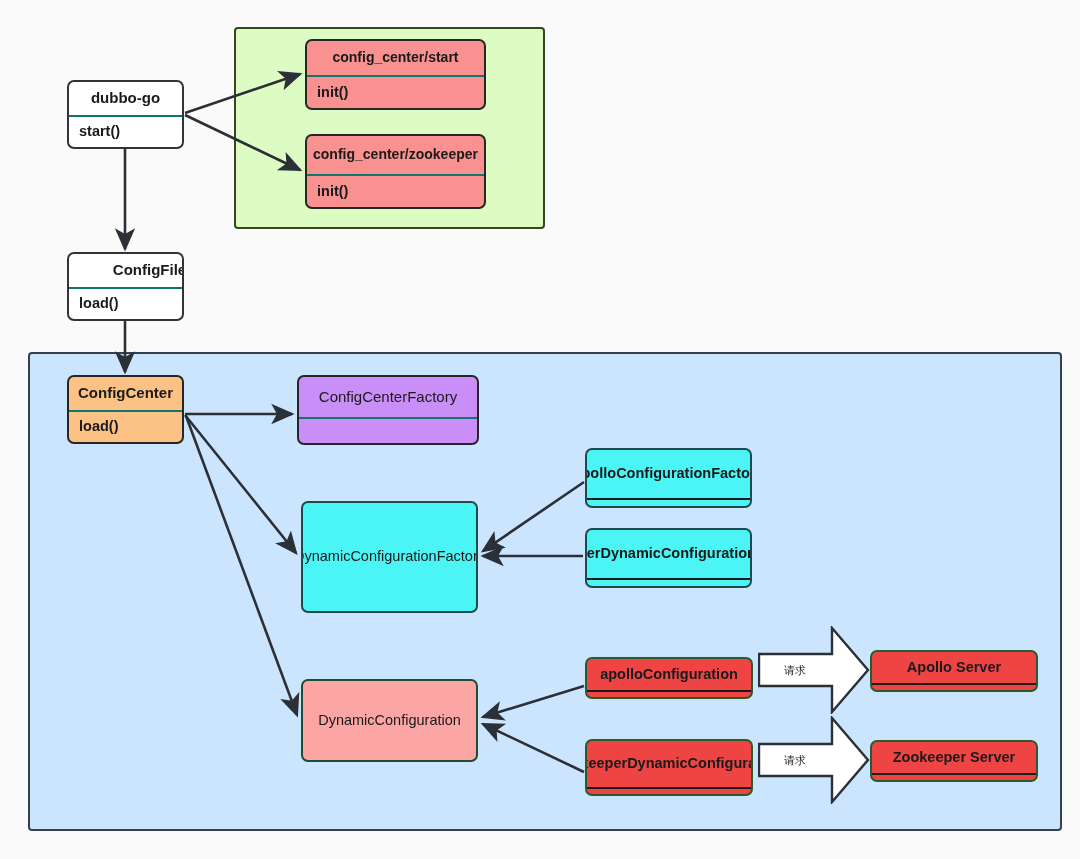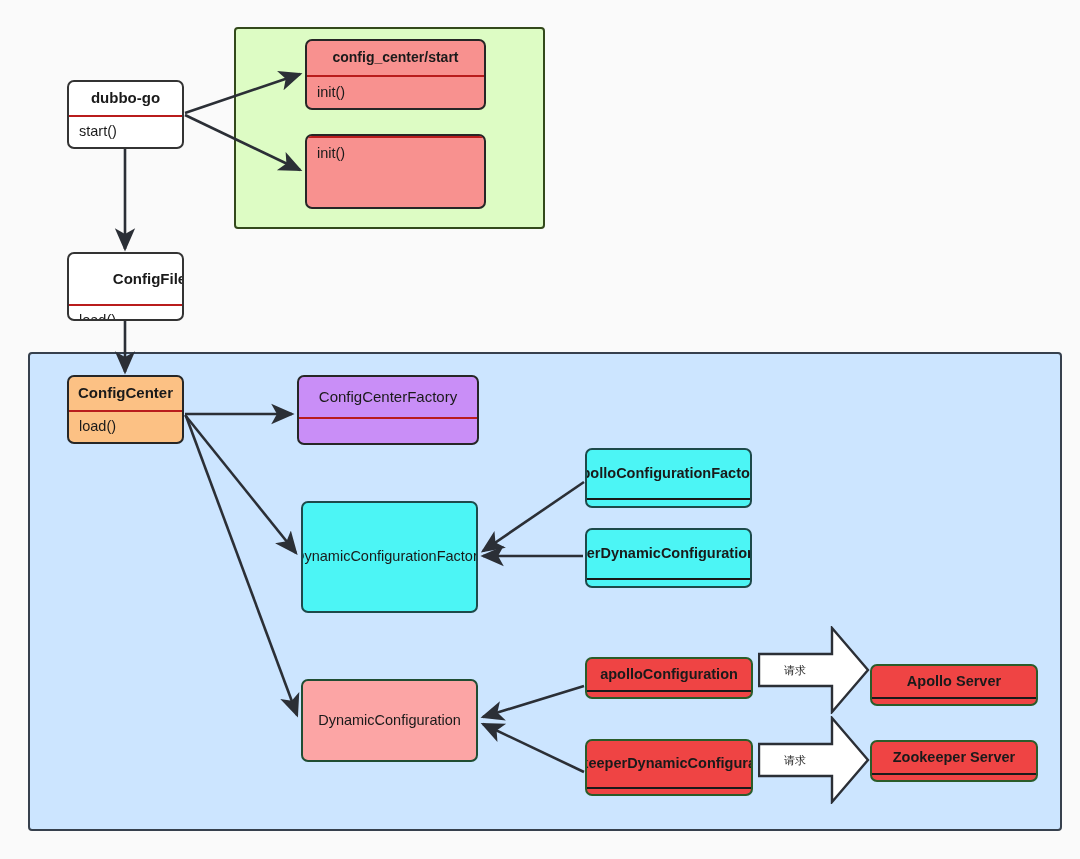--- a/index.html
+++ b/index.html
@@ -22,21 +22,21 @@
   
   .node{position:absolute;box-sizing:border-box;border:2px solid #333333;border-radius:7px;overflow:hidden;}
   .node .row{
     box-sizing:border-box;
     display:flex;align-items:center;justify-content:center;
     font-size:14.5px;color:#1a1a1a;line-height:1.22;
     text-align:center;padding:0 6px;
   }
   .node .row.title{font-weight:600;}
   .node .row.method{justify-content:flex-start;padding-left:10px;font-weight:400;}
-  .node .row.sep{border-top:2px solid #b91c1c;}
+  .node .row.sep{border-top:2px solid #0f766e;font-weight:bold;}
 
   
   .node.plain{background:#ffffff;border-color:#333333;}
   .node.plain .row.title{font-weight:700;font-size:15px;}
   .node.red{background:#f8918f;border-color:#262626;}
   .node.red .row.title{font-weight:700;font-size:14px;}
   .node.orange{background:#fcc184;border-color:#262626;}
   .node.orange .row.title{font-weight:600;font-size:15px;}
   .node.purple{background:#c98ef7;border-color:#262626;}
   .node.purple .row.title{font-weight:400;font-size:15px;}
@@ -116,35 +116,36 @@
     </svg>
     <span class="label">请求</span>
   </div>
 
   <div class="node plain" style="left:67px;top:80px;width:117px;height:69px;">
     <div class="row title" style="height:33px;">dubbo-go</div>
     <div class="row method sep" style="height:32px;">start()</div>
   </div>
 
   <div class="node plain" style="left:67px;top:252px;width:117px;height:69px;">
-    <div class="row title" style="height:50px;margin-left:48px;">ConfigFile</div>
+    <div class="row title" style="height:33px;margin-left:48px;">ConfigFile</div>
     <div class="row method sep" style="height:32px;">load()</div>
   </div>
 
   <div class="node orange" style="left:67px;top:375px;width:117px;height:69px;">
     <div class="row title" style="height:33px;">ConfigCenter</div>
     <div class="row method sep" style="height:32px;">load()</div>
   </div>
 
   <div class="node red" style="left:305px;top:39px;width:181px;height:71px;">
     <div class="row title" style="height:34px;">config_center/start</div>
     <div class="row method sep" style="height:33px;">init()</div>
   </div>
 
   <div class="node red" style="left:305px;top:134px;width:181px;height:75px;">
+    <div class="row title" style="height:38px;">config_center/zookeeper</div>
     <div class="row method sep" style="height:33px;">init()</div>
   </div>
 
   <div class="node purple" style="left:297px;top:375px;width:182px;height:70px;">
     <div class="row title" style="height:40px;">ConfigCenterFactory</div>
     <div class="row sep" style="height:26px;"></div>
   </div>
 
   <div class="node cyan" style="left:301px;top:501px;width:177px;height:112px;">
     <div class="row title" style="height:108px;">DynamicConfigurationFactory</div>
@@ -167,21 +168,21 @@
   <div class="node lime" style="left:585px;top:657px;width:168px;height:42px;color:#2a5c2a;">
     <div class="row title" style="height:31px;">apolloConfiguration</div>
     <div class="row strip" style="height:7px;"></div>
   </div>
 
   <div class="node lime" style="left:585px;top:739px;width:168px;height:57px;color:#2a5c2a;">
     <div class="row title" style="height:46px;">zookeeperDynamicConfiguration</div>
     <div class="row strip" style="height:7px;"></div>
   </div>
 
-  <div class="node lime" style="left:870px;top:650px;width:168px;height:42px;color:#2a5c2a;margin-top:14px;">
+  <div class="node lime" style="left:870px;top:650px;width:168px;height:42px;color:#2a5c2a;">
     <div class="row title" style="height:31px;">Apollo Server</div>
     <div class="row strip" style="height:7px;"></div>
   </div>
 
   <div class="node lime" style="left:870px;top:740px;width:168px;height:42px;color:#2a5c2a;">
     <div class="row title" style="height:31px;">Zookeeper Server</div>
     <div class="row strip" style="height:7px;"></div>
   </div>
 
 </div>

